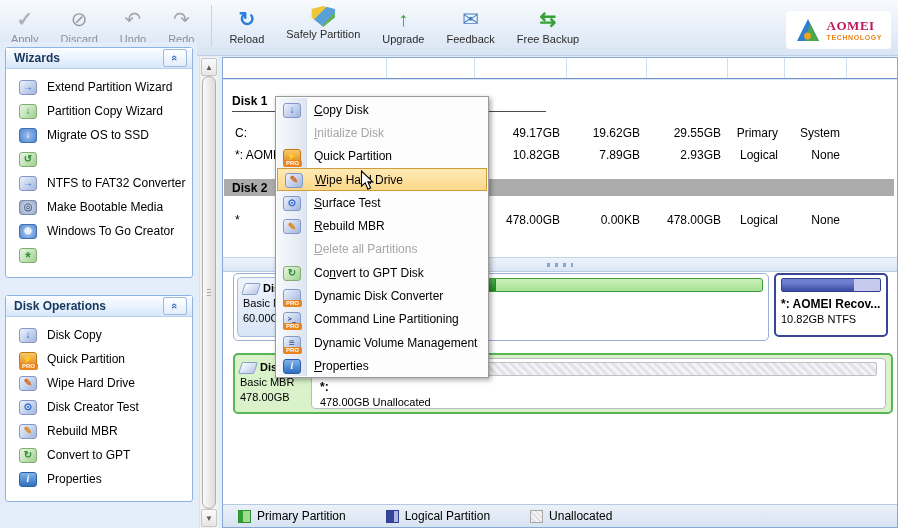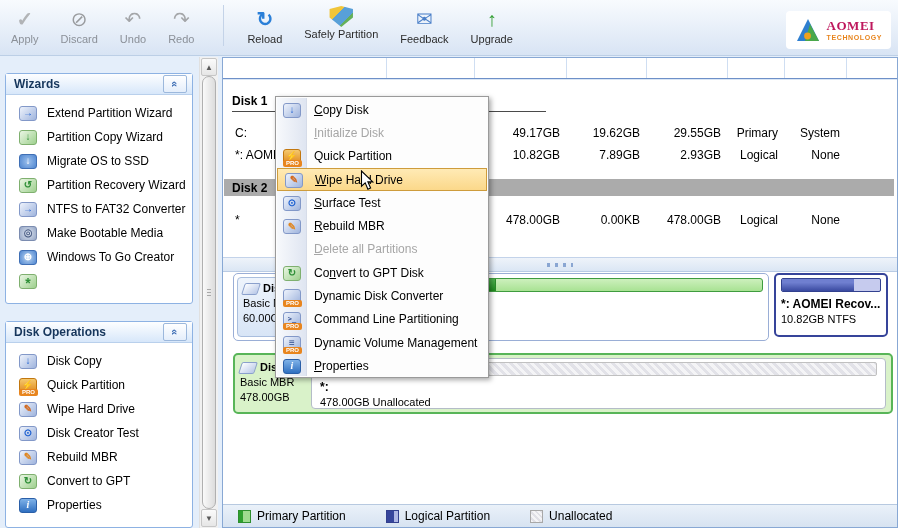--- a/index.html
+++ b/index.html
@@ -8,21 +8,21 @@
     font-family:"Liberation Sans",sans-serif;font-size:12px;color:#000;
     background:#e4eefa;
   }
   
   .toolbar{position:absolute;left:0;top:0;right:0;height:56px;
     background:linear-gradient(#f8fbfe,#e2ebf7 70%,#d8e4f4);
     border-bottom:1px solid #bccfe6;display:flex;align-items:flex-start;padding-top:5px;box-sizing:border-box}
   .tb-items{display:flex;align-items:flex-start;height:48px}
   .tb-item{display:flex;flex-direction:column;align-items:center;justify-content:flex-start;
     padding:1px 11px;cursor:default}
-  .tb-item.sep-before{border-left:1px solid #c4d3e8;margin-left:18px;padding-left:23px}
+  .tb-item.sep-before{border-left:1px solid #c4d3e8;margin-left:6px;padding-left:17px}
   .tbi{height:26px;min-width:26px;display:flex;align-items:center;justify-content:center;font-size:20px;line-height:1}
   .tbl{font-size:11px;margin-top:1px;color:#2b2b2b;white-space:nowrap}
   .tb-item.disabled .tbl{color:#8b9098}
   .tb-item.disabled .tbi{filter:grayscale(1);opacity:.62}
   .i-apply::after{content:"\2713";color:#7d9a46;font-weight:bold}
   .i-discard::after{content:"\2298";color:#a05858}
   .i-undo::after{content:"\21B6";color:#5a7ab0}
   .i-redo::after{content:"\21B7";color:#5a7ab0}
   .i-reload::after{content:"\21BB";color:#2a7fd8;font-weight:bold}
   .i-safely-partition{width:19px;height:21px;
@@ -30,21 +30,21 @@
     clip-path:polygon(50% 0,95% 14%,95% 55%,50% 100%,5% 55%,5% 14%)}
   .i-tutorials::after{content:"\25A4";color:#4a7fc8}
   .i-upgrade::after{content:"\2191";color:#35a035;font-weight:bold}
   .i-feedback::after{content:"\2709";color:#4a7fc8}
   .i-free-backup::after{content:"\21C6";color:#35a035;font-weight:bold}
   .logo{margin-left:auto;margin-right:7px;align-self:center;background:#fff;border-radius:4px;
     height:38px;display:flex;align-items:center;gap:6px;padding:0 9px}
   .logo-aomei{font-family:"Liberation Serif",serif;font-weight:bold;font-size:13px;color:#be185d;letter-spacing:.5px;line-height:1.1}
   .logo-tech{font-size:7px;font-weight:bold;color:#e8851e;letter-spacing:.6px}
   
-  .sidebar{position:absolute;left:0;top:68px;bottom:0;width:197px;background:#e4eefa;
+  .sidebar{position:absolute;left:0;top:42px;bottom:0;width:197px;background:#e4eefa;
     padding:5px 4px 0 5px;box-sizing:border-box;overflow:hidden}
   .panel{border:1px solid #8db2e3;background:#fff;border-radius:3px}
   .panel + .panel{margin-top:17px}
   .panel-h{height:20px;display:flex;align-items:center;justify-content:space-between;
     padding:0 5px 0 8px;background:linear-gradient(#fdfeff,#d7e7fa);
     border-bottom:1px solid #b9d0ec;font-weight:bold;color:#16365c}
   .chev{width:22px;height:16px;border:1px solid #9cb8dc;border-radius:2px;background:linear-gradient(#fff,#e4eefb);
     color:#3f6fb5;display:flex;align-items:center;justify-content:center;font-weight:bold;font-size:11px}
   .chev::after{content:"\00AB";transform:rotate(90deg);display:block}
   .panel-items{padding:6px 0 10px 0}
@@ -189,26 +189,30 @@
     </div>
       <div class="tb-item sep-before">
       <span class="tbi i-reload"></span>
       <span class="tbl">Reload</span>
     </div>
       <div class="tb-item">
       <span class="tbi i-safely-partition"></span>
       <span class="tbl">Safely Partition</span>
     </div>
       <div class="tb-item">
+      <span class="tbi i-upgrade"></span>
+      <span class="tbl">Upgrade</span>
+    </div>
+      <div class="tb-item">
       <span class="tbi i-feedback"></span>
       <span class="tbl">Feedback</span>
     </div>
       <div class="tb-item">
-      <span class="tbi i-upgrade"></span>
-      <span class="tbl">Upgrade</span>
+      <span class="tbi i-free-backup"></span>
+      <span class="tbl">Free Backup</span>
     </div>
     </div>
   <div class="logo">
     <svg width="26" height="26" viewBox="0 0 26 26">
       <polygon points="2,24 13,2 24,24" fill="#2f7fd0"></polygon>
       <polygon points="15,7 24,24 10,24" fill="#4aa84a"></polygon>
       <circle cx="12.5" cy="19" r="3.4" fill="#f0a11e"></circle>
     </svg>
     <div>
       <div class="logo-aomei">AOMEI</div>
@@ -232,21 +236,20 @@
         <div class="s-item">
         <span class="sic i-partition-copy"></span>
         <span>Partition Copy Wizard</span>
       </div>
         <div class="s-item">
         <span class="sic i-migrate-os"></span>
         <span>Migrate OS to SSD</span>
       </div>
         <div class="s-item">
         <span class="sic i-partition-recovery"></span>
-        <span>Partition Recovery Wizard</span>
       </div>
         <div class="s-item">
         <span class="sic i-ntfs-fat32"></span>
         <span>NTFS to FAT32 Converter</span>
       </div>
         <div class="s-item">
         <span class="sic i-bootable-media"></span>
         <span>Make Bootable Media</span>
       </div>
         <div class="s-item">

